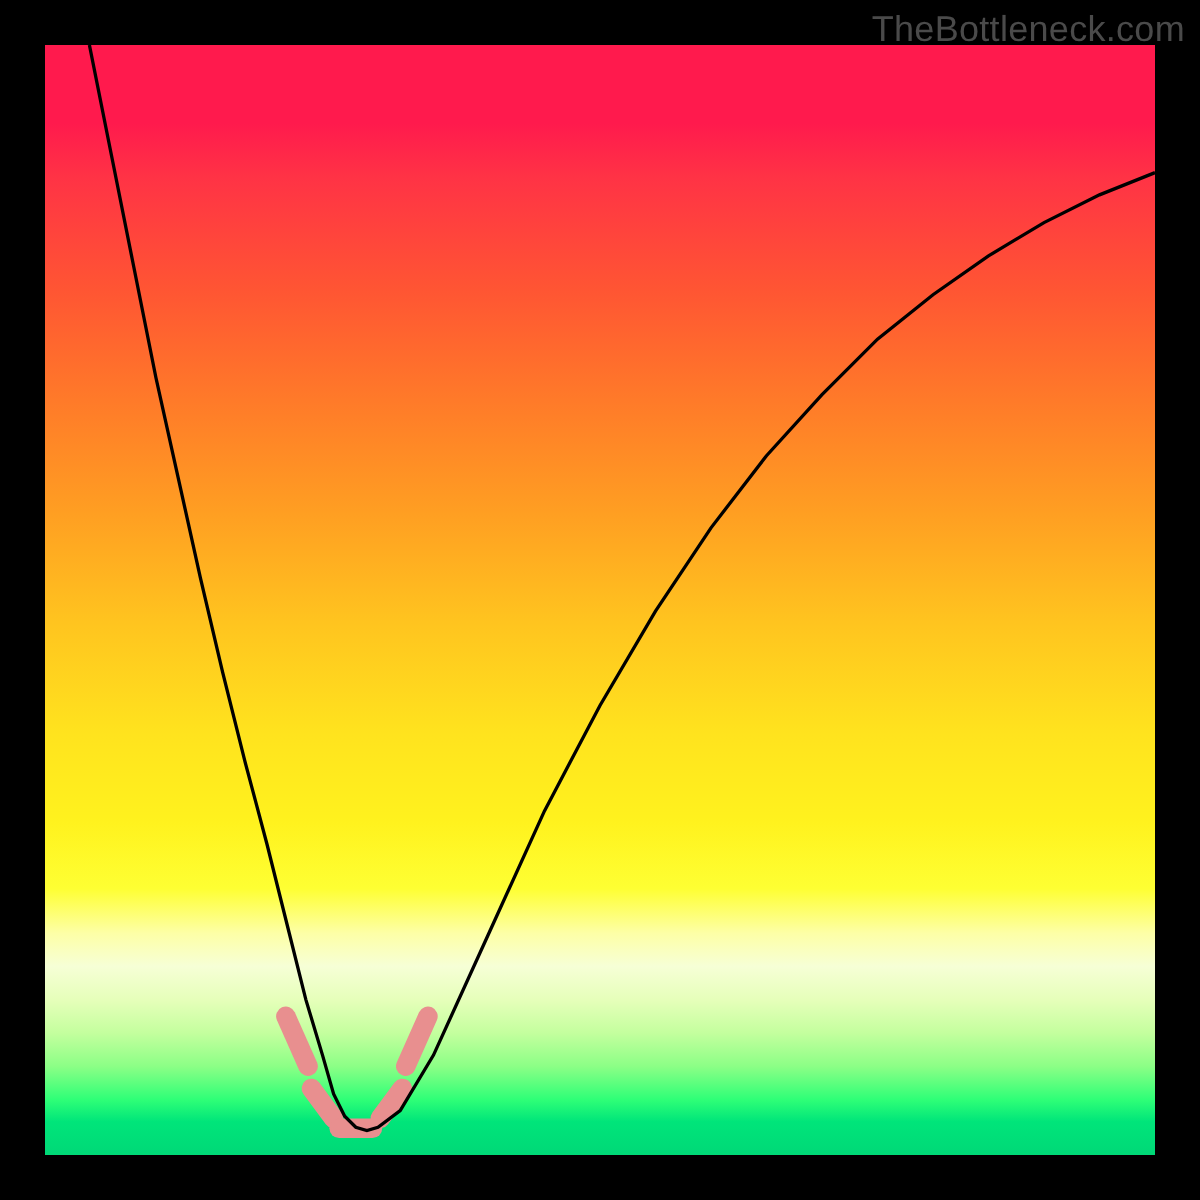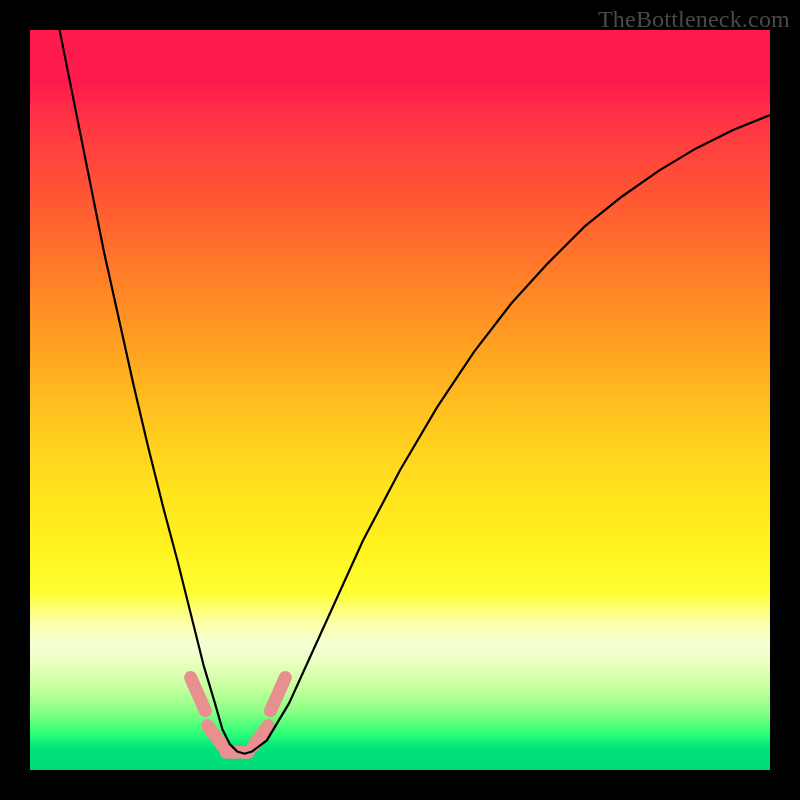--- a/index.html
+++ b/index.html
@@ -48,21 +48,20 @@
   }
   .watermark {
     position: absolute;
     top: 6px;
     right: 10px;
     color: #4a4a4a;
     font-size: 24px;
     font-weight: 500;
     letter-spacing: 0.2px;
     z-index: 5;
-    font-family: Liberation Serif, serif;
   }
   svg.curve {
     position: absolute;
     left: 0;
     top: 0;
     width: 740px;
     height: 740px;
   }
   .curve path.main {
     fill: none;

